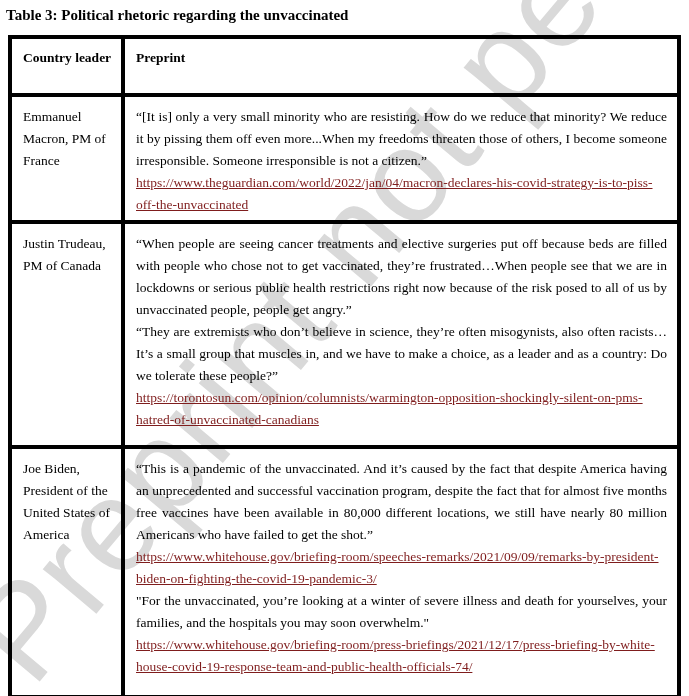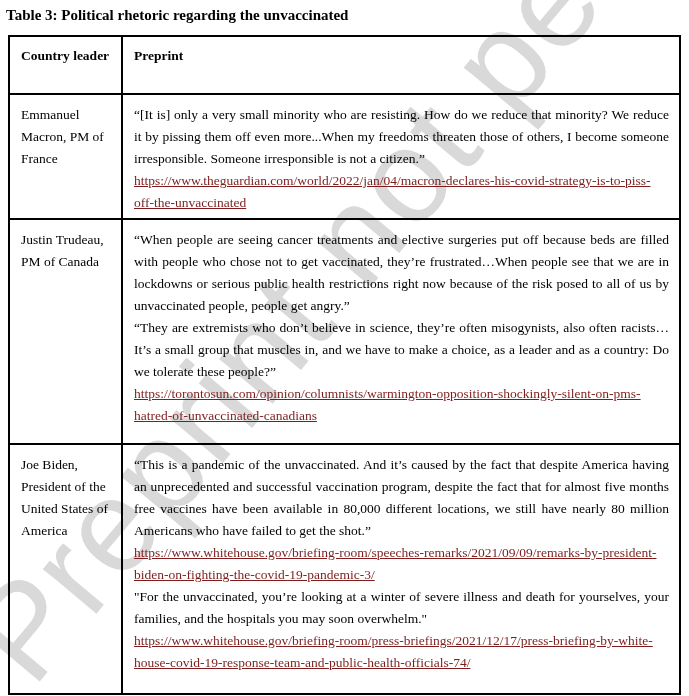--- a/index.html
+++ b/index.html
@@ -40,21 +40,21 @@
     position: absolute;
     left: 8px;
     top: 35px;
     width: 673px;
     border-collapse: collapse;
     background: transparent;
     table-layout: fixed;
   }
   col.c1 { width: 113px; }
   th, td {
-    border: 2px solid #000000;
+    border: 4px solid #000000;
     vertical-align: top;
     font-size: 13.5px;
     line-height: 22px;
     text-align: left;
   }
   thead tr { height: 58px; }
   tr.r0 { height: 120px; }
   tr.r1 { height: 225px; }
   tr.r2 { height: 250px; }
   th { font-weight: bold; padding: 8px 6px 4px 11px; }

